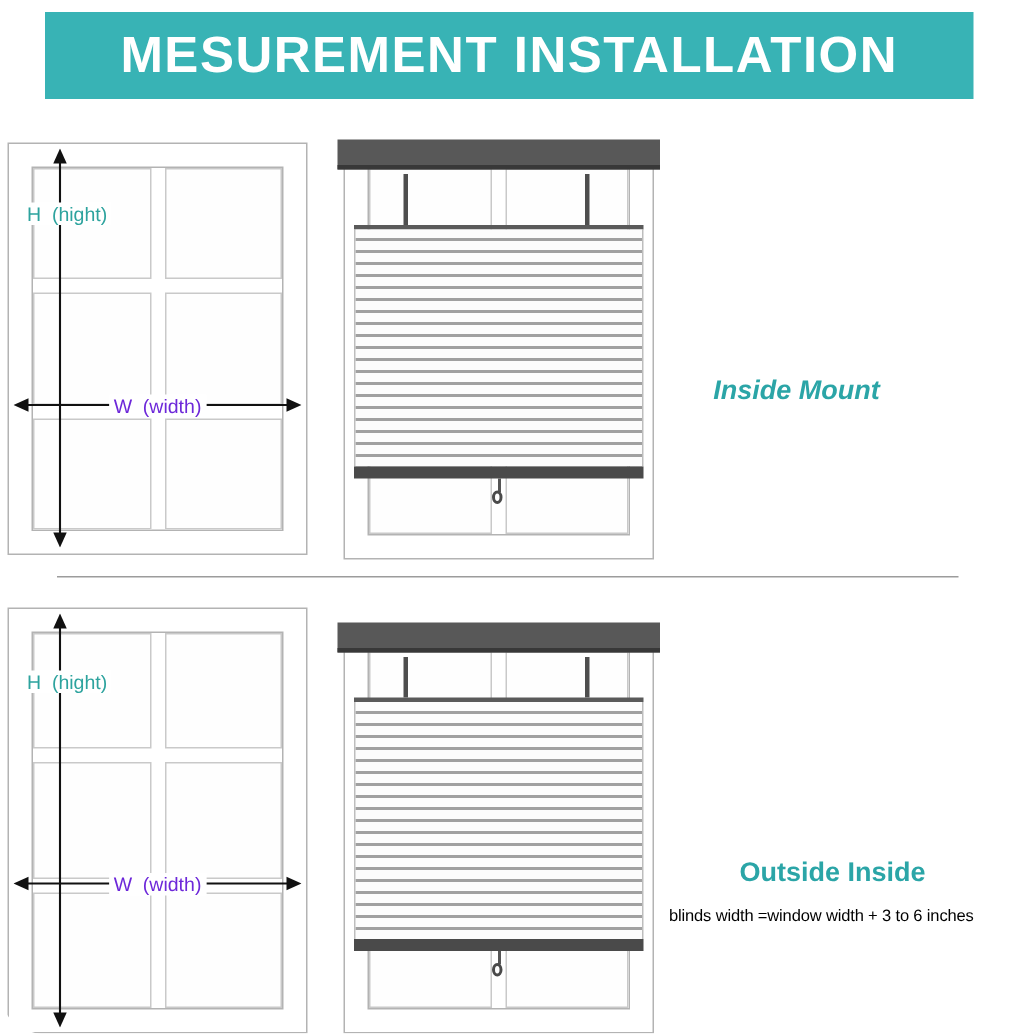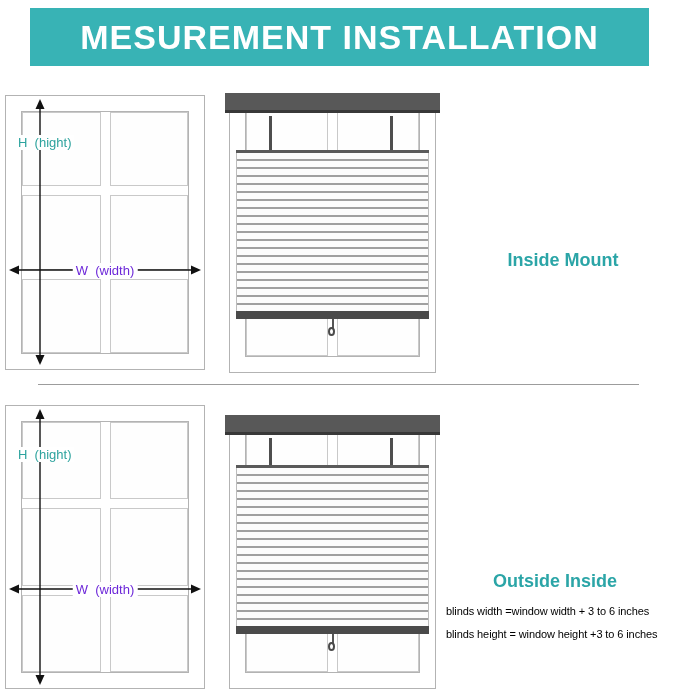--- a/index.html
+++ b/index.html
@@ -1,20 +1,20 @@
 <!DOCTYPE html>
 <html><head>
 <meta charset="utf-8">
 <style>
   * { box-sizing: border-box; margin: 0; padding: 0; }
   body {
     font-family: "Liberation Sans", "DejaVu Sans", sans-serif;
     background: #ffffff;
   }
-  .page { position: relative; width: 679px; height: 689px; background: #fff; overflow: hidden; }
+  .page { position: relative; width: 679px; height: 689px; background: #fff; overflow: hidden; border-radius: 28px; }
 
   
   .banner {
     position: absolute; left: 30px; top: 8px; width: 619px; height: 58px;
     background: #38b3b5; display: flex; align-items: center; justify-content: center;
   }
   .banner-title {
     color: #ffffff; font-size: 34px; font-weight: 700; letter-spacing: 1px; white-space: nowrap;
   }
 
@@ -80,21 +80,21 @@
   .pull { position: absolute; left: 50%; width: 2px; height: 9px; background: #555; margin-left: -1px; z-index: 2; }
   .sec-top .pull { top: 226px; }
   .sec-bottom .pull { top: 219px; }
   .tassel {
     position: absolute; left: -4px; top: 8px; width: 7px; height: 9px;
     border: 2px solid #4a4a4a; border-radius: 50%; display: block; background: #fff;
   }
 
   
   .mount-block { position: absolute; width: 218px; }
-  .sec-top .mount-block { left: 454px; top: 155px; }
+  .sec-top .mount-block { left: 422px; top: 155px; font-style: italic; }
   .sec-bottom .mount-block { left: 446px; top: 166px; }
   .mount-title { text-align: center; color: #2ba5a7; font-size: 18px; font-weight: 700; margin-bottom: 13px; }
   .mount-line { font-size: 11px; line-height: 1.15; color: #000; margin-bottom: 10px; white-space: nowrap; letter-spacing: -0.1px; }
 
   .divider { position: absolute; left: 38px; top: 384px; width: 601px; border: none; border-top: 1px solid #9c9c9c; }
 </style>
 </head>
 <body>
 
 <div class="page">
@@ -208,17 +208,16 @@
         <div class="bottomrail"></div>
       </div>
       <div class="pull">
         <span class="tassel"></span>
       </div>
     </div>
 
     <div class="mount-block">
       <h2 class="mount-title">Outside Inside</h2>
       <p class="mount-line">blinds width =window width + 3 to 6 inches</p>
-      <p class="mount-line">blinds height = window height +3 to 6 inches</p>
     </div>
   </section>
 
 </div>
 
 </body></html>

